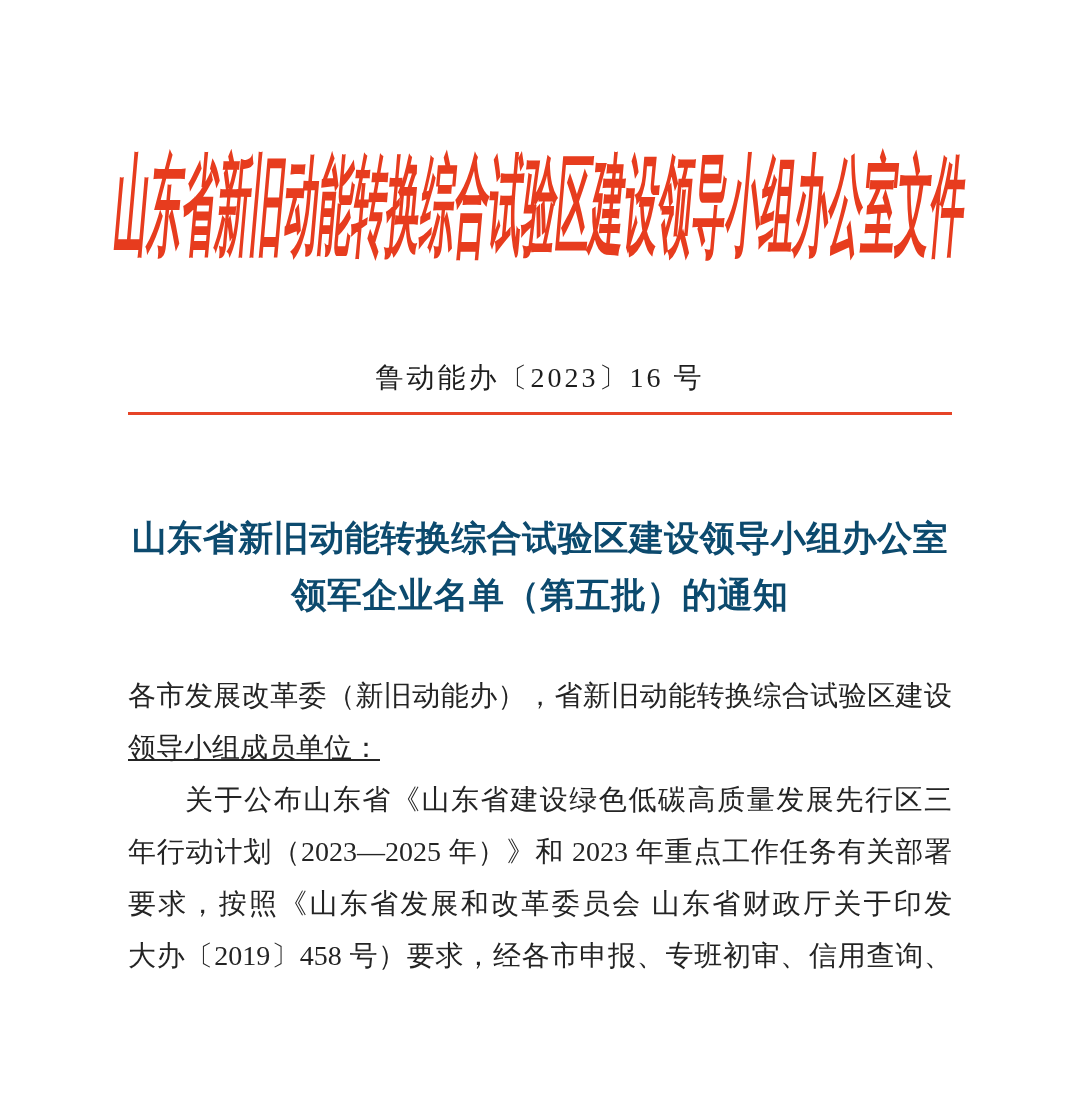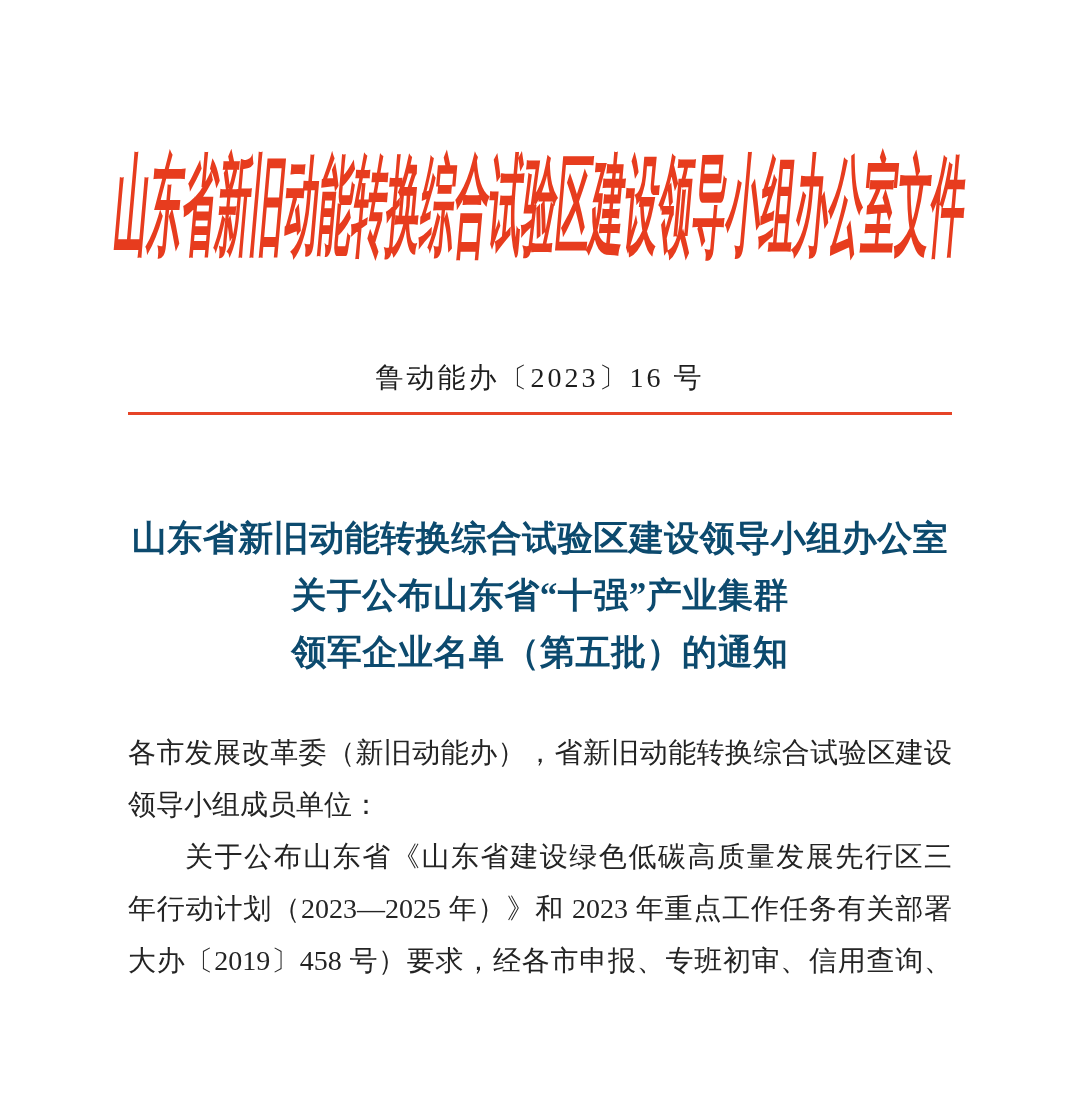--- a/index.html
+++ b/index.html
@@ -68,20 +68,21 @@
   .body-line {
     font-size: 28px;
     line-height: 52px;
     text-align: justify;
     text-align-last: justify;
     word-break: break-all;
     white-space: nowrap;
   }
   .body-line.no-stretch {
     text-align-last: left;
+    text-decoration: underline;
   }
   .body-line.indent {
     padding-left: 57px;
   }
 </style>
 </head>
 <body>
 
 <div class="page">
   <div class="content">
@@ -89,26 +90,26 @@
     <div class="banner">
       <span class="banner-text">山东省新旧动能转换综合试验区建设领导小组办公室文件</span>
     </div>
 
     <div class="doc-number">鲁动能办〔2023〕16 号</div>
 
     <div class="red-line"></div>
 
     <div class="title-block">
       <div class="title-line">山东省新旧动能转换综合试验区建设领导小组办公室</div>
-      <div class="title-line">关于公布山东省“十强”产业集群</div>
       <div class="title-line">领军企业名单（第五批）的通知</div>
     </div>
 
     <div class="body-block">
       <div class="body-line">各市发展改革委（新旧动能办），省新旧动能转换综合试验区建设</div>
       <div class="body-line no-stretch">领导小组成员单位：</div>
       <div class="body-line indent">关于公布山东省《山东省建设绿色低碳高质量发展先行区三</div>
       <div class="body-line">年行动计划（2023—2025 年）》和 2023 年重点工作任务有关部署</div>
+      <div class="body-line">要求，按照《山东省发展和改革委员会 山东省财政厅关于印发</div>
       <div class="body-line">大办〔2019〕458 号）要求，经各市申报、专班初审、信用查询、</div>
     </div>
 
   </div>
 </div>
 
 </body></html>

